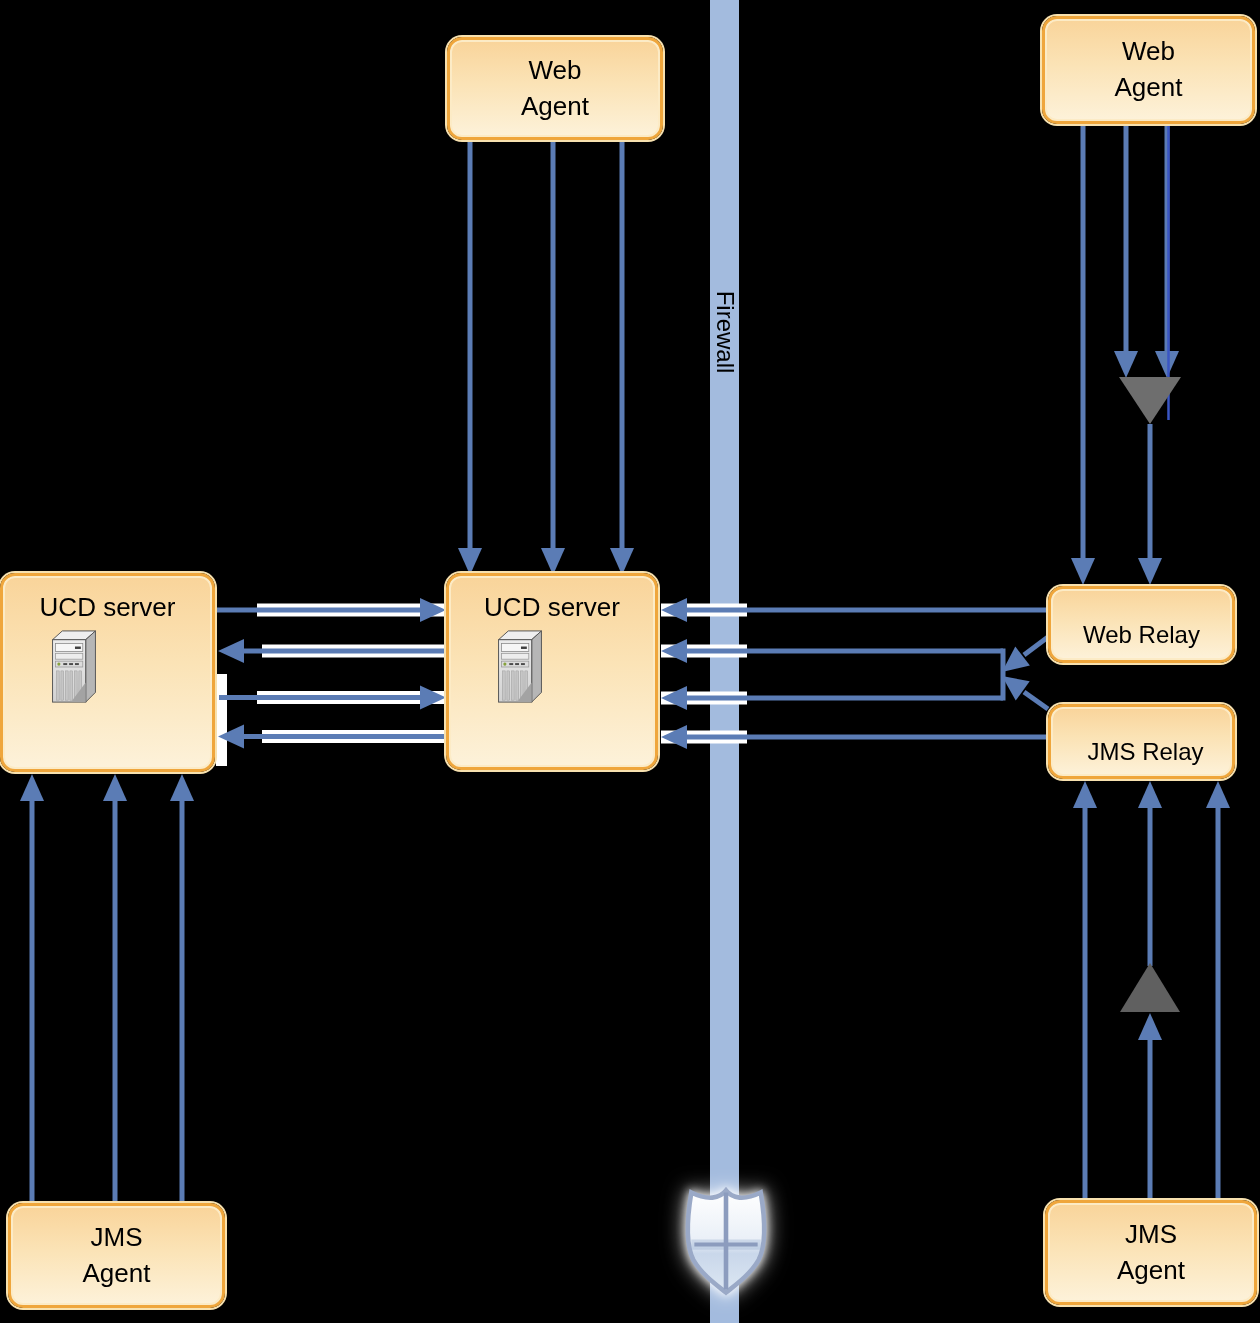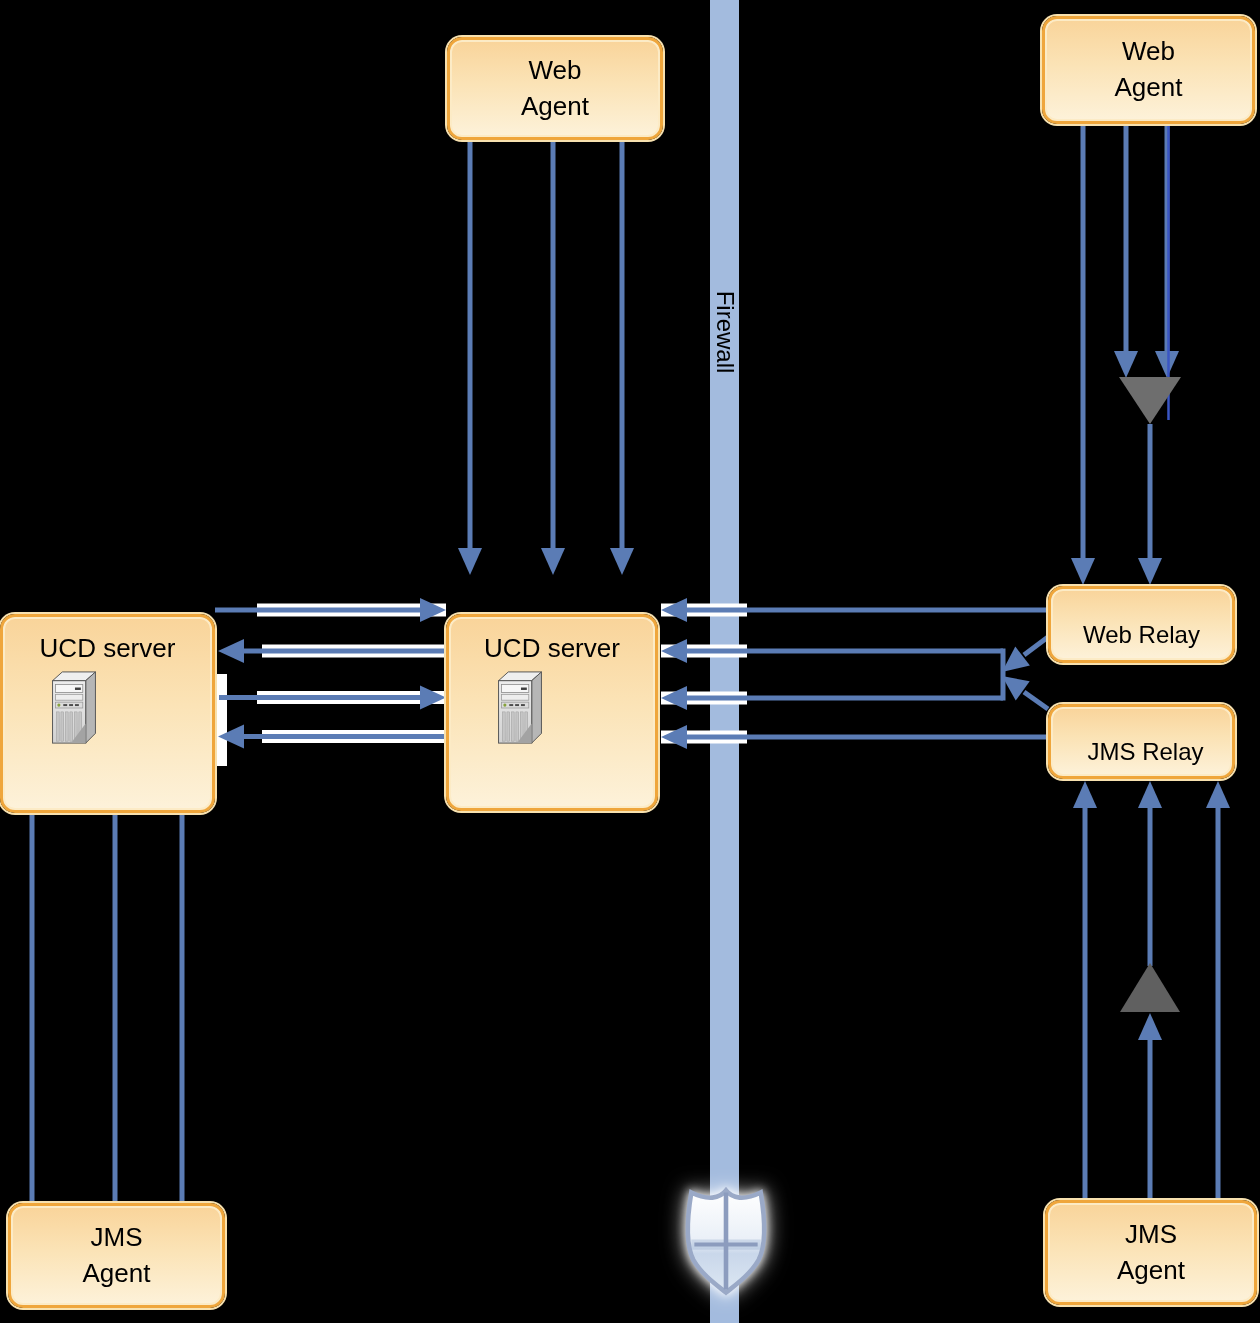--- a/index.html
+++ b/index.html
@@ -6,21 +6,21 @@
   .canvas{position:relative;width:1260px;height:1323px;background:#000;overflow:hidden;
           font-family:"Liberation Sans",sans-serif;}
   .overlay{position:absolute;left:0;top:0;width:1260px;height:1323px;z-index:1;}
   .node{position:absolute;box-sizing:border-box;z-index:2;
         background:linear-gradient(180deg,#F9D49A 0%,#FBE3B6 45%,#FDF2DA 100%);
         border:3px solid #EFA63C;border-radius:15px;
         box-shadow:0 0 0 2px #F7E1AF, inset 0 0 0 2px #FCEBC6;
         display:flex;align-items:center;justify-content:center;}
   .node-label{font-size:26px;line-height:1.38;color:#000;text-align:center;white-space:pre-line;}
   .relay .node-label{font-size:24px;margin-top:21px;}
-  .ucd{justify-content:center;align-items:flex-start;margin-top:41px;}
+  .ucd{justify-content:center;align-items:flex-start;}
   .ucd .node-label{width:100%;margin-top:14px;}
   .server-icon{position:absolute;left:46px;top:52px;}
   .firewall-label-wrap{position:absolute;left:700px;top:282px;width:50px;height:100px;z-index:2;
         display:flex;align-items:center;justify-content:center;}
   .firewall-label-wrap span{display:block;transform:rotate(90deg);white-space:nowrap;
         font-size:24px;color:#000;}
   .shield{position:absolute;left:677px;top:1182px;z-index:3;
         filter:drop-shadow(0 0 5px rgba(255,255,255,0.95)) drop-shadow(0 0 10px rgba(255,255,255,0.7));}
 </style>
 </head>

